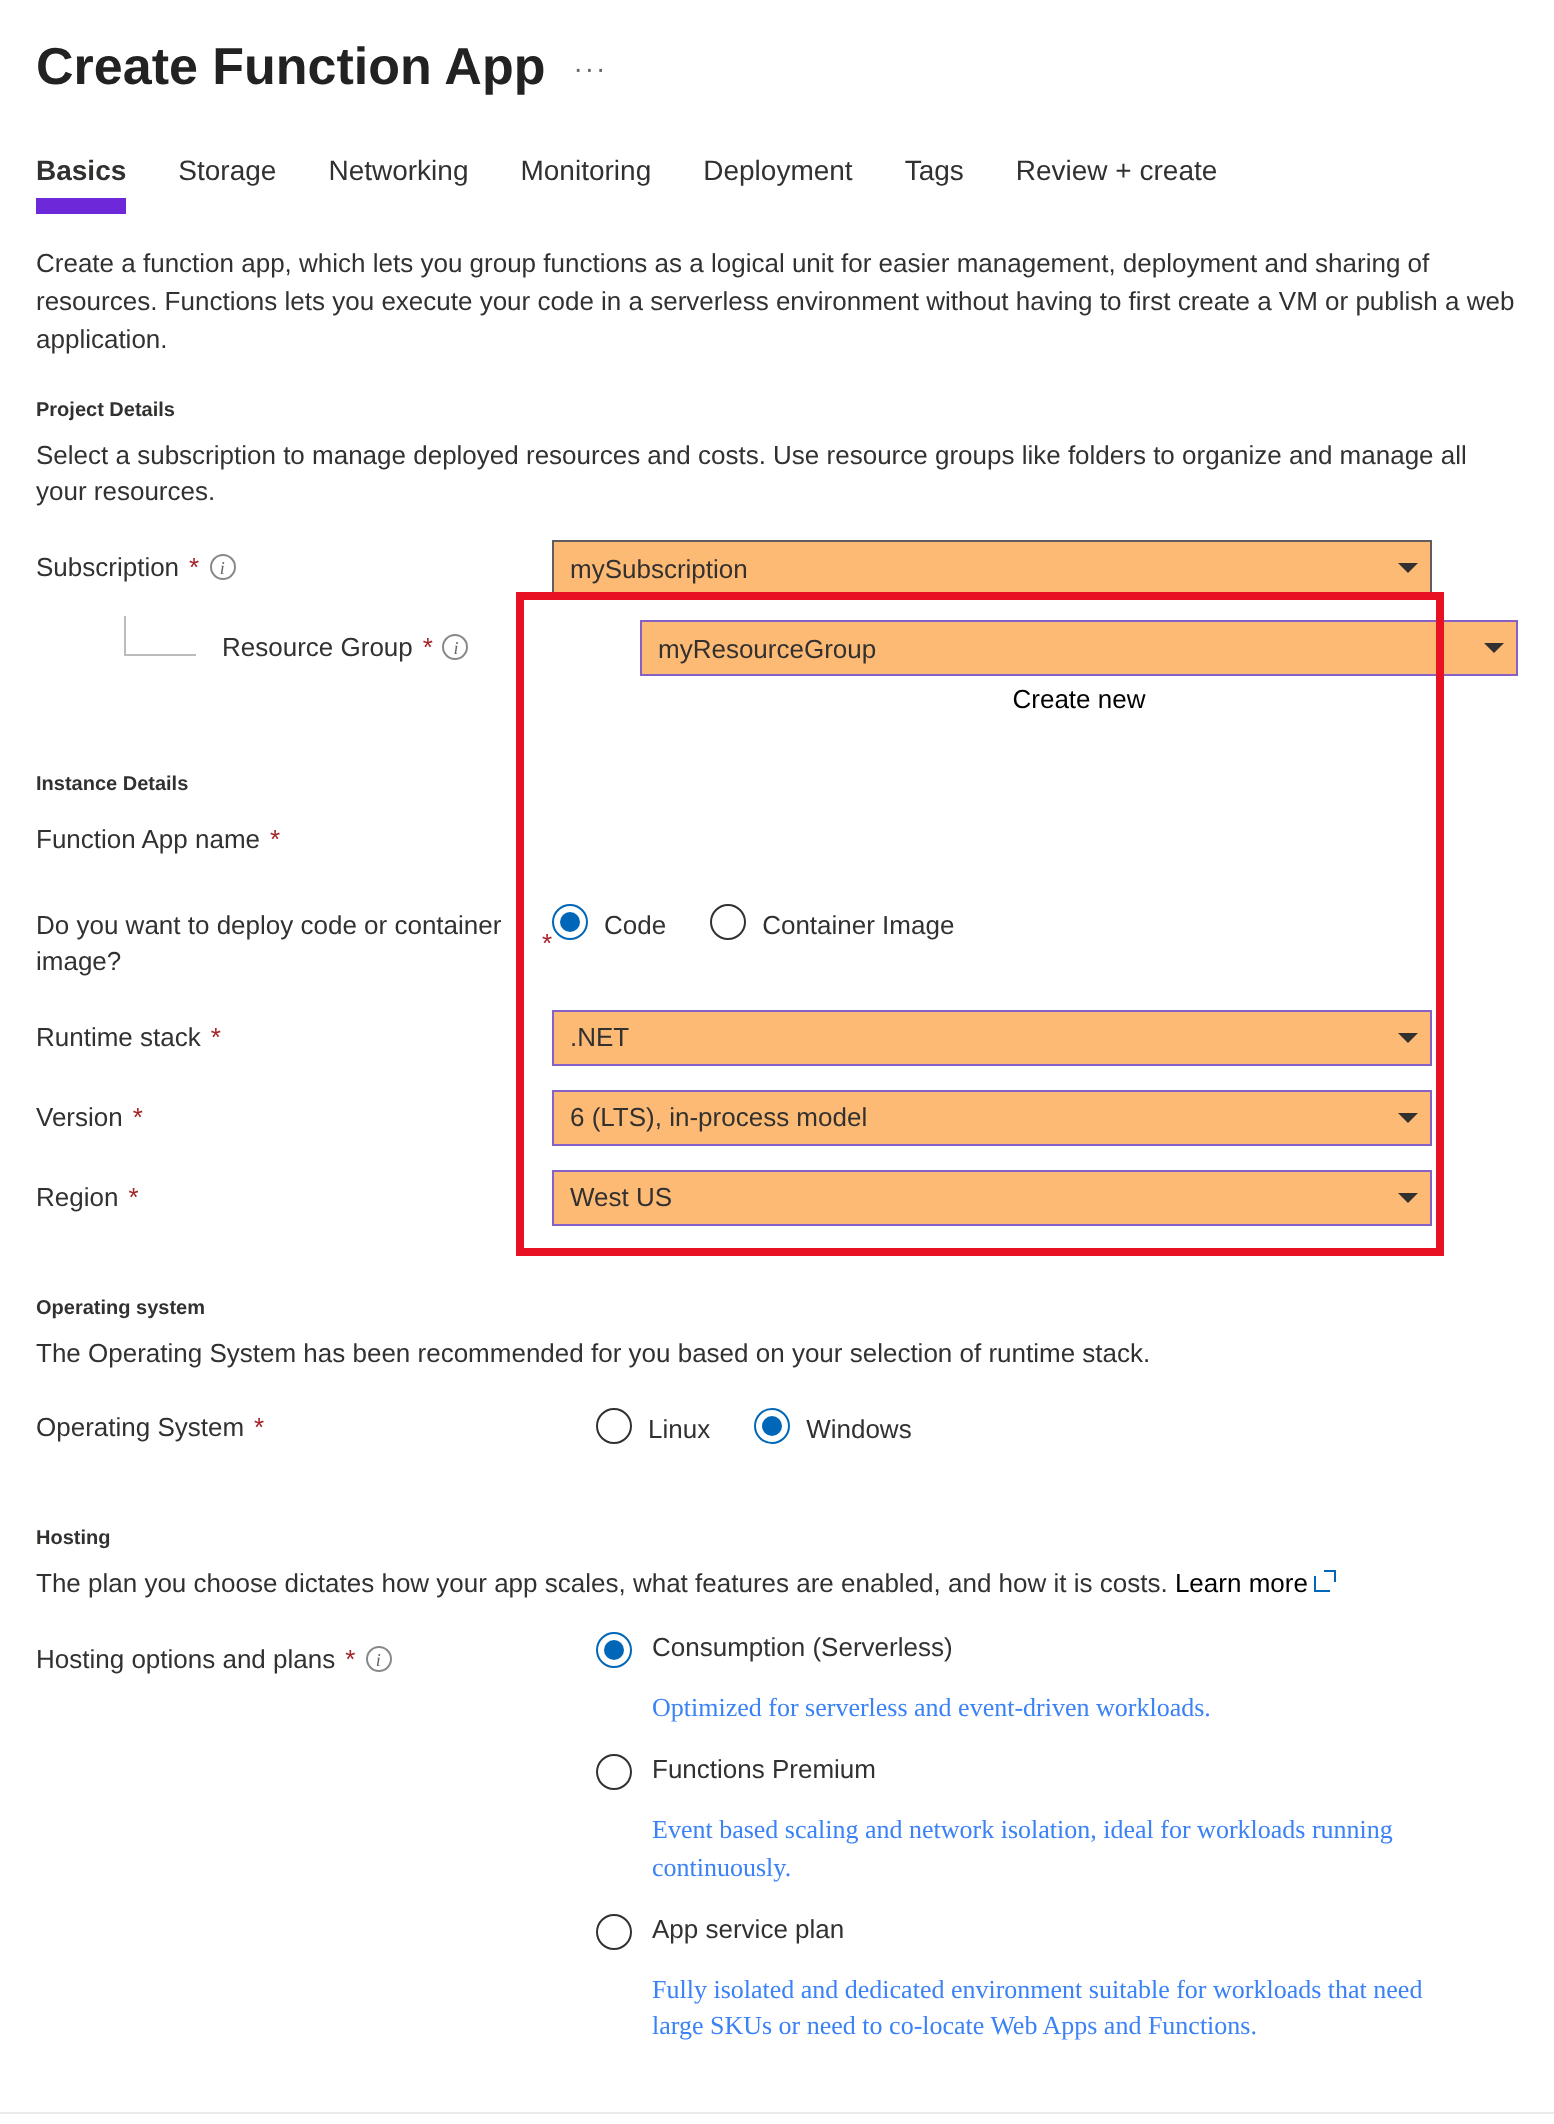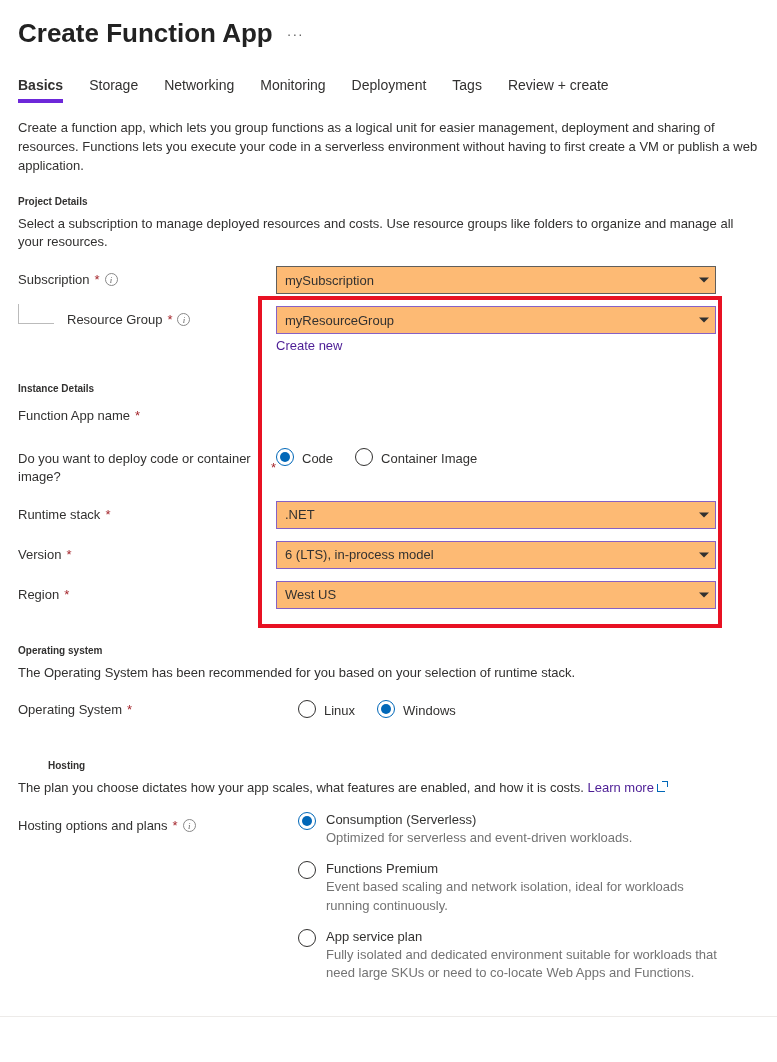--- a/index.html
+++ b/index.html
@@ -12,21 +12,21 @@
     background: #fff;
     width: 777px;
   }
   .page { padding: 18px 18px 0 18px; }
   .title-row { display: flex; align-items: center; gap: 14px; margin-bottom: 28px; }
   h1 { font-size: 26px; font-weight: 600; margin: 0; color: #222; }
   .ellipsis { color: #666; font-size: 14px; letter-spacing: 1px; }
 
   .tabs { display: flex; gap: 26px; border-bottom: none; margin-bottom: 16px; }
   .tab { font-size: 14px; color: #323130; padding-bottom: 6px; cursor: pointer; }
-  .tab.active { font-weight: 600; border-bottom: 4px solid #6d28d9; }
+  .tab.active { font-weight: 600; border-bottom: 8px solid #6d28d9; }
 
   .intro { font-size: 13px; line-height: 1.45; color: #323130; margin-bottom: 20px; }
 
   .section-h { font-size: 10px; font-weight: 600; margin: 18px 0 8px 0; }
   .section-desc { font-size: 13px; line-height: 1.45; margin-bottom: 14px; }
 
   .form-row { display: flex; align-items: flex-start; min-height: 34px; margin-bottom: 6px; }
   .form-label { width: 258px; flex-shrink: 0; font-size: 13px; padding-top: 6px; display: flex; align-items: center; gap: 5px; }
   .req { color: #a4262c; }
   .info-icon {
@@ -51,23 +51,23 @@
   .check-mark {
     position: absolute; right: 8px; top: 50%; transform: translateY(-60%) rotate(45deg);
     width: 6px; height: 12px; border-right: 2px solid #107c10; border-bottom: 2px solid #107c10;
   }
 
   .indent-connector {
     display: inline-block; width: 36px; height: 20px;
     border-left: 1px solid #bbb; border-bottom: 1px solid #bbb;
     margin-right: 8px; margin-top: -12px;
   }
-  .indent-row .form-label { padding-left: 0; }
-
-  .link { color: #4c1d95; cursor: pointer; font-size: 13px; }
+  .indent-row .form-label { padding-left: 0; margin-left: 44px; }
+
+  .link { color: #000000; cursor: pointer; font-size: 13px; text-align: center; }
   .ext-icon {
     display: inline-block; width: 10px; height: 10px; margin-left: 3px;
     position: relative; vertical-align: baseline;
   }
   .ext-icon::before {
     content: ""; position: absolute; left: 0; bottom: 0;
     width: 7px; height: 7px; border: 1px solid #0067b8; border-top: none; border-right: none;
   }
   .ext-icon::after {
     content: ""; position: absolute; right: -1px; top: -1px;
@@ -83,21 +83,21 @@
     display: flex; align-items: center; justify-content: center; flex-shrink: 0;
   }
   .radio-opt.selected .radio-circle { border-color: #0067b8; }
   .radio-opt.selected .radio-circle::after {
     content: ""; width: 10px; height: 10px; background: #0067b8; border-radius: 50%;
   }
 
   .radio-block { display: flex; gap: 10px; margin-bottom: 14px; }
   .radio-block .rb-text { font-size: 13px; }
   .radio-block .rb-label { color: #323130; }
-  .radio-block .rb-desc { color: #737373; margin-top: 2px; line-height: 1.4; }
+  .radio-block .rb-desc { color: #3b82f6; margin-top: 14px; line-height: 1.4; font-family: Liberation Serif, serif; }
 
   .highlight-box {
     position: absolute;
     border: 4px solid #e81123;
     pointer-events: none;
   }
 
   .footer {
     border-top: 1px solid #edebe9;
     padding: 14px 18px;
@@ -246,21 +246,21 @@
           <span>Linux</span>
         </div>
         <div class="radio-opt selected">
           <span class="radio-circle"></span>
           <span>Windows</span>
         </div>
       </div>
     </div>
   </div>
 
-  <div class="section-h" style="margin-top:30px;margin-left:30px;">Hosting</div>
+  <div class="section-h" style="margin-top:30px;">Hosting</div>
   <div class="section-desc">
     <span>The plan you choose dictates how your app scales, what features are enabled, and how it is costs. </span><span class="link"><span>Learn more</span><span class="ext-icon"></span></span>
   </div>
 
   <div class="form-row" style="align-items:flex-start;">
     <div class="form-label" style="width:280px;">
       <span>Hosting options and plans</span>
         <span class="req">*</span>
       <span class="info-icon">i</span>
     </div>

